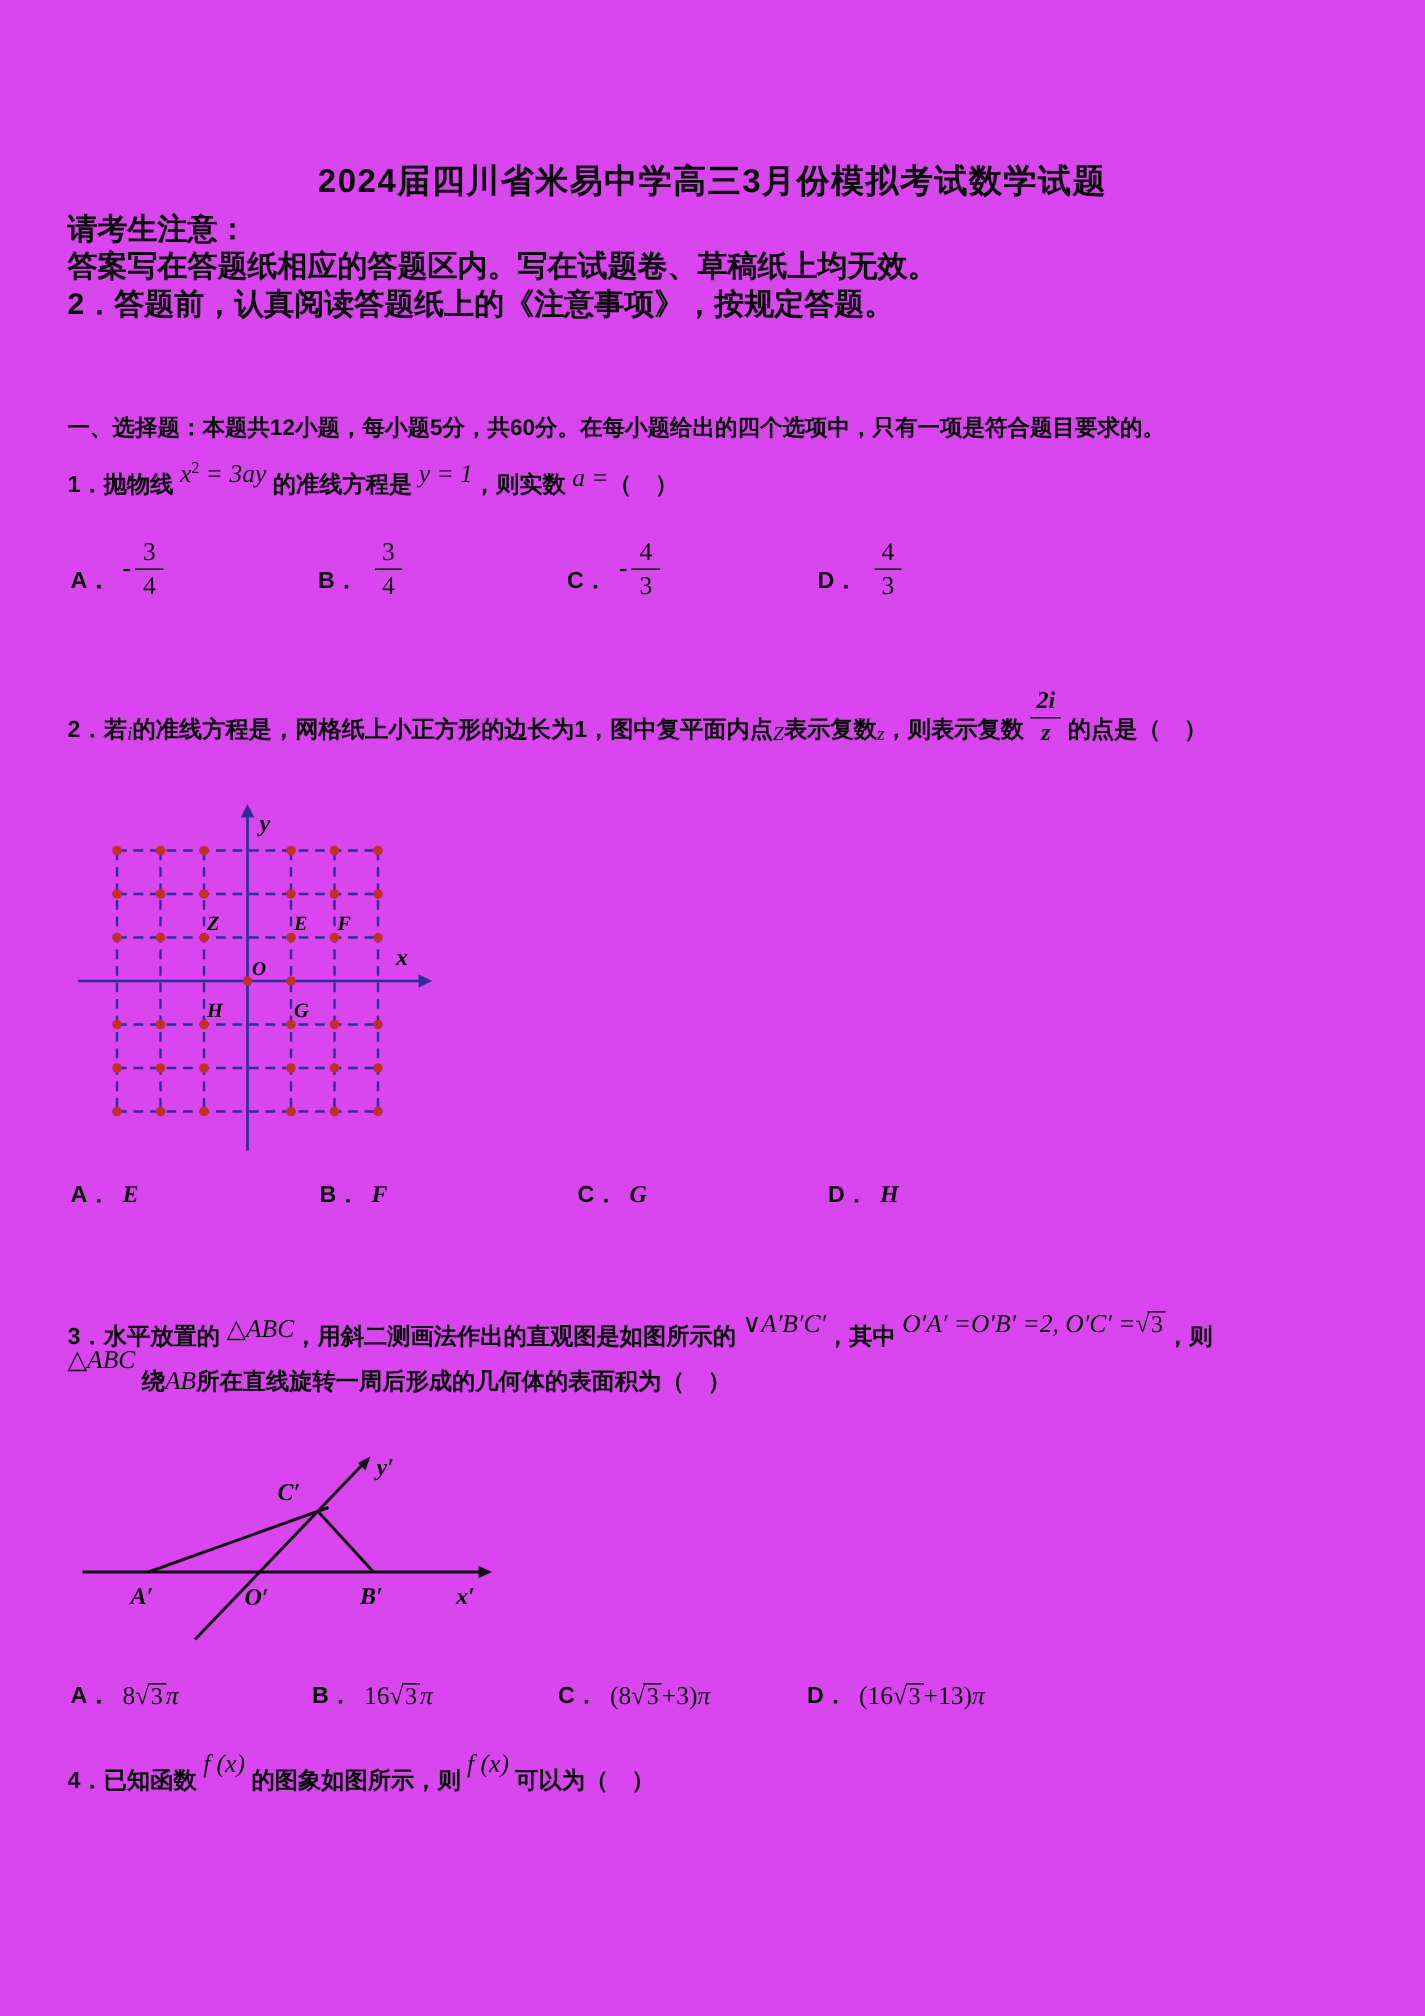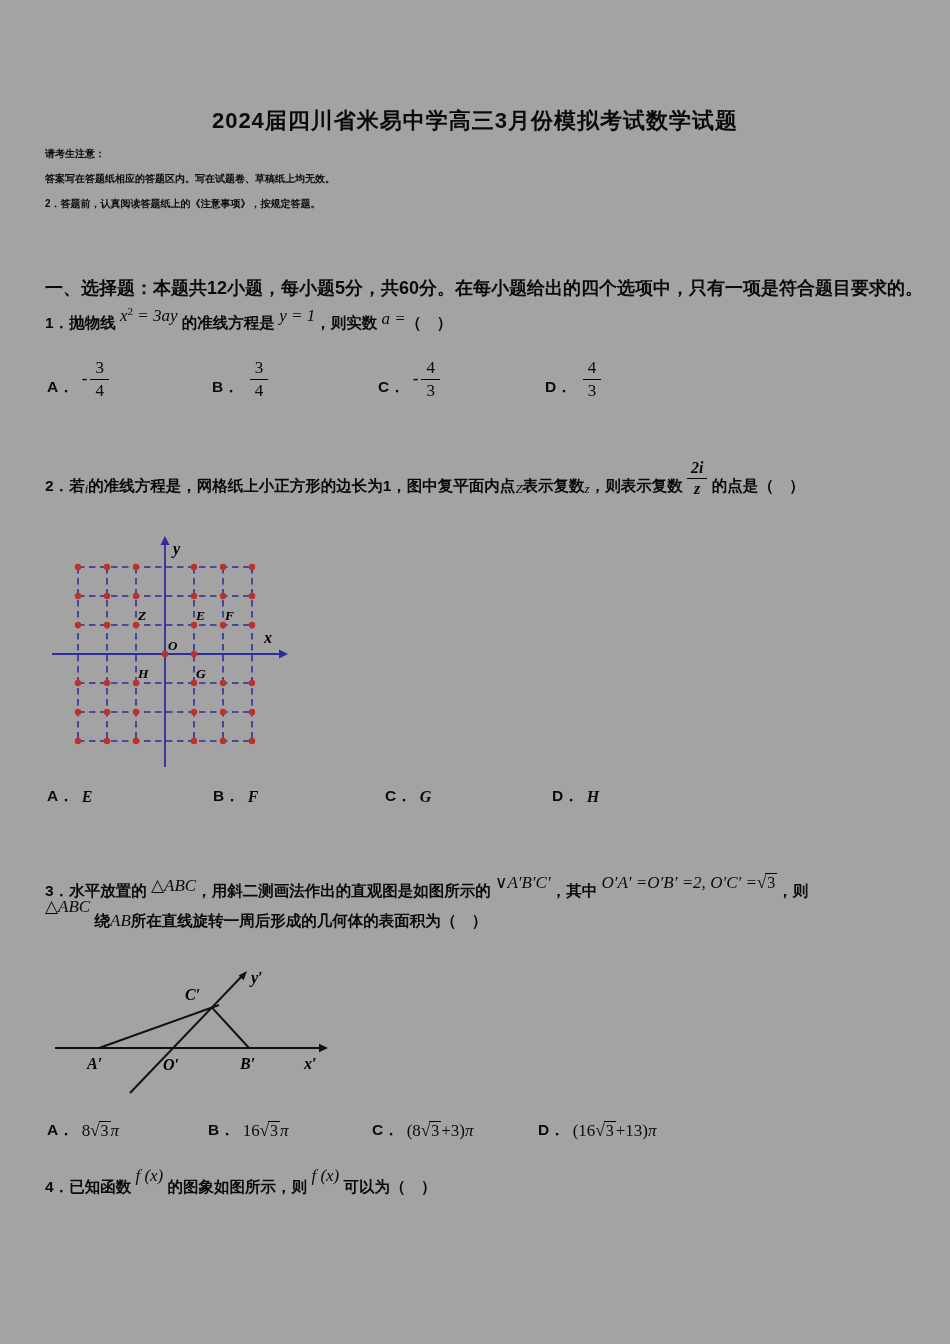--- a/index.html
+++ b/index.html
@@ -1,25 +1,25 @@
 <!DOCTYPE html>
 <html><head>
 <meta charset="utf-8">
 <style>
   html,body{margin:0;padding:0;background:#ffffff;}
-  #page{position:relative;width:950px;height:1344px;background:#a3a3a3;overflow:hidden;
+  #page{position:relative;width:950px;height:1344px;background:#d946ef;overflow:hidden;
         font-family:"Liberation Sans","DejaVu Sans",sans-serif;color:#0a0a0a;}
   .abs{position:absolute;}
   .cn{font-weight:600;}
   .line{position:absolute;white-space:nowrap;font-size:15.5px;font-weight:600;line-height:1.45;}
   #exam-title{position:absolute;top:106px;left:0;width:950px;text-align:center;
               font-size:22px;font-weight:700;letter-spacing:1px;}
-  #notice{position:absolute;top:141px;left:45px;width:880px;font-size:10px;font-weight:600;}
+  #notice{position:absolute;top:141px;left:45px;width:880px;font-size:20px;font-weight:600;}
   #notice div{line-height:25px;white-space:nowrap;}
-  #section1{position:absolute;top:276px;left:45px;width:890px;font-size:18px;
+  #section1{position:absolute;top:276px;left:45px;width:890px;font-size:15px;
             font-weight:700;white-space:nowrap;}
   
   .math{font-family:"Liberation Serif","DejaVu Serif",serif;font-style:italic;
         font-weight:400;font-size:17px;}
   .raise7{display:inline-block;transform:translateY(-7px);}
   .raise4{display:inline-block;transform:translateY(-4px);}
   .raise5{display:inline-block;transform:translateY(-5px);}
   .raise8{display:inline-block;transform:translateY(-8px);margin-top:48px;}
   .raise11{display:inline-block;transform:translateY(-11px);}
   .raise14{display:inline-block;transform:translateY(-14px);}

